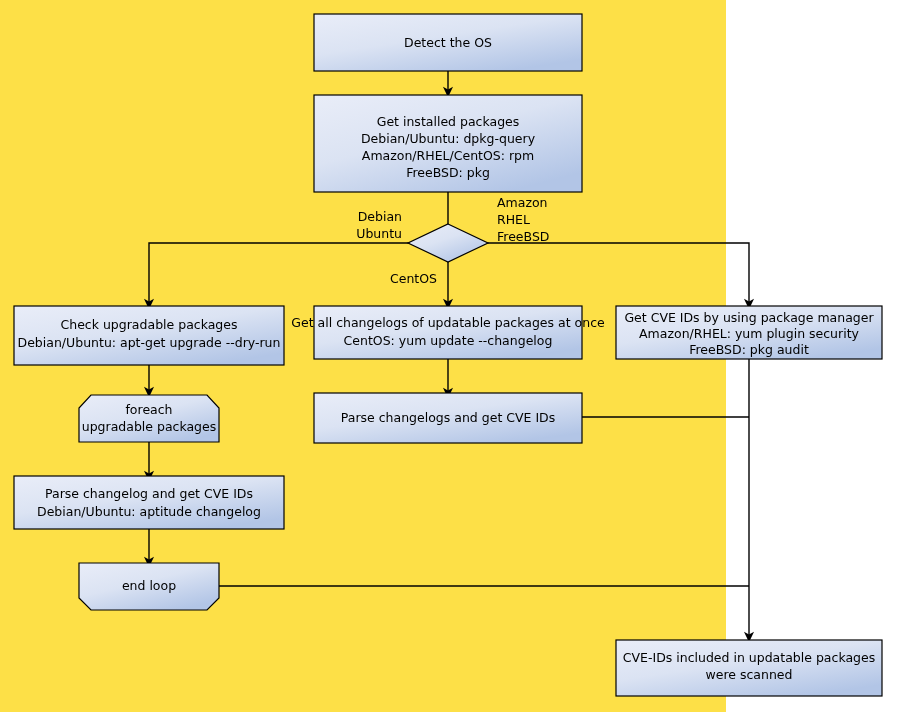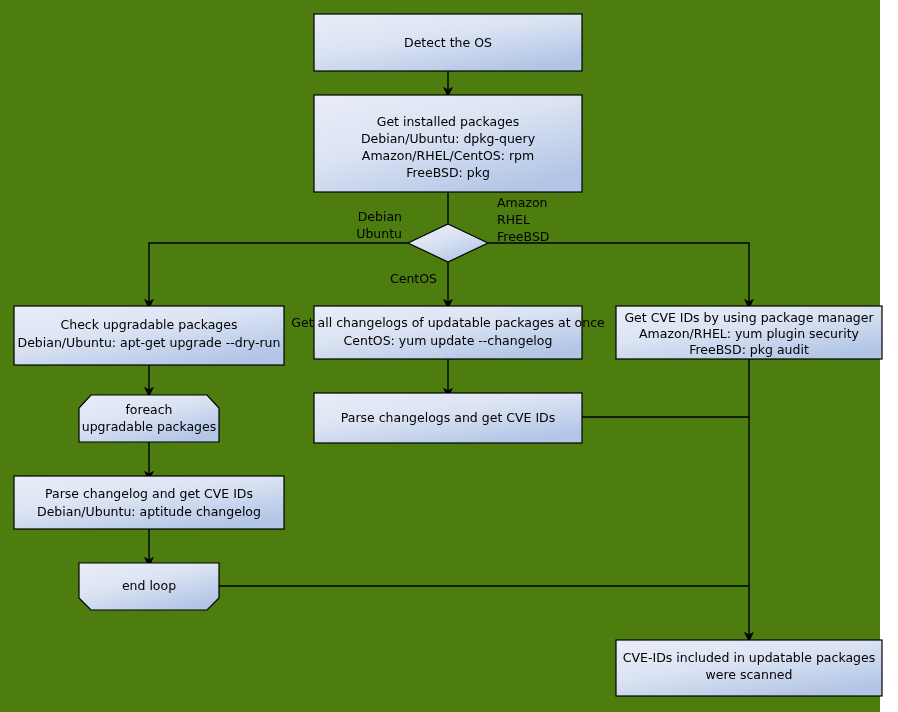--- a/index.html
+++ b/index.html
@@ -9,23 +9,23 @@
     background: #ffffff;
   }
   body {
     width: 898px;
     height: 712px;
     font-family: "DejaVu Sans", "Liberation Sans", sans-serif;
     overflow: hidden;
   }
   #diagram-root {
     position: relative;
-    width: 880px;
+    width: 726px;
     height: 712px;
-    background: #4d7c0f;
+    background: #fde047;
     text-align: center;
   }
   svg#flow-svg {
     position: absolute;
     left: 0;
     top: 0;
     width: 898px;
     height: 712px;
     display: block;
   }

